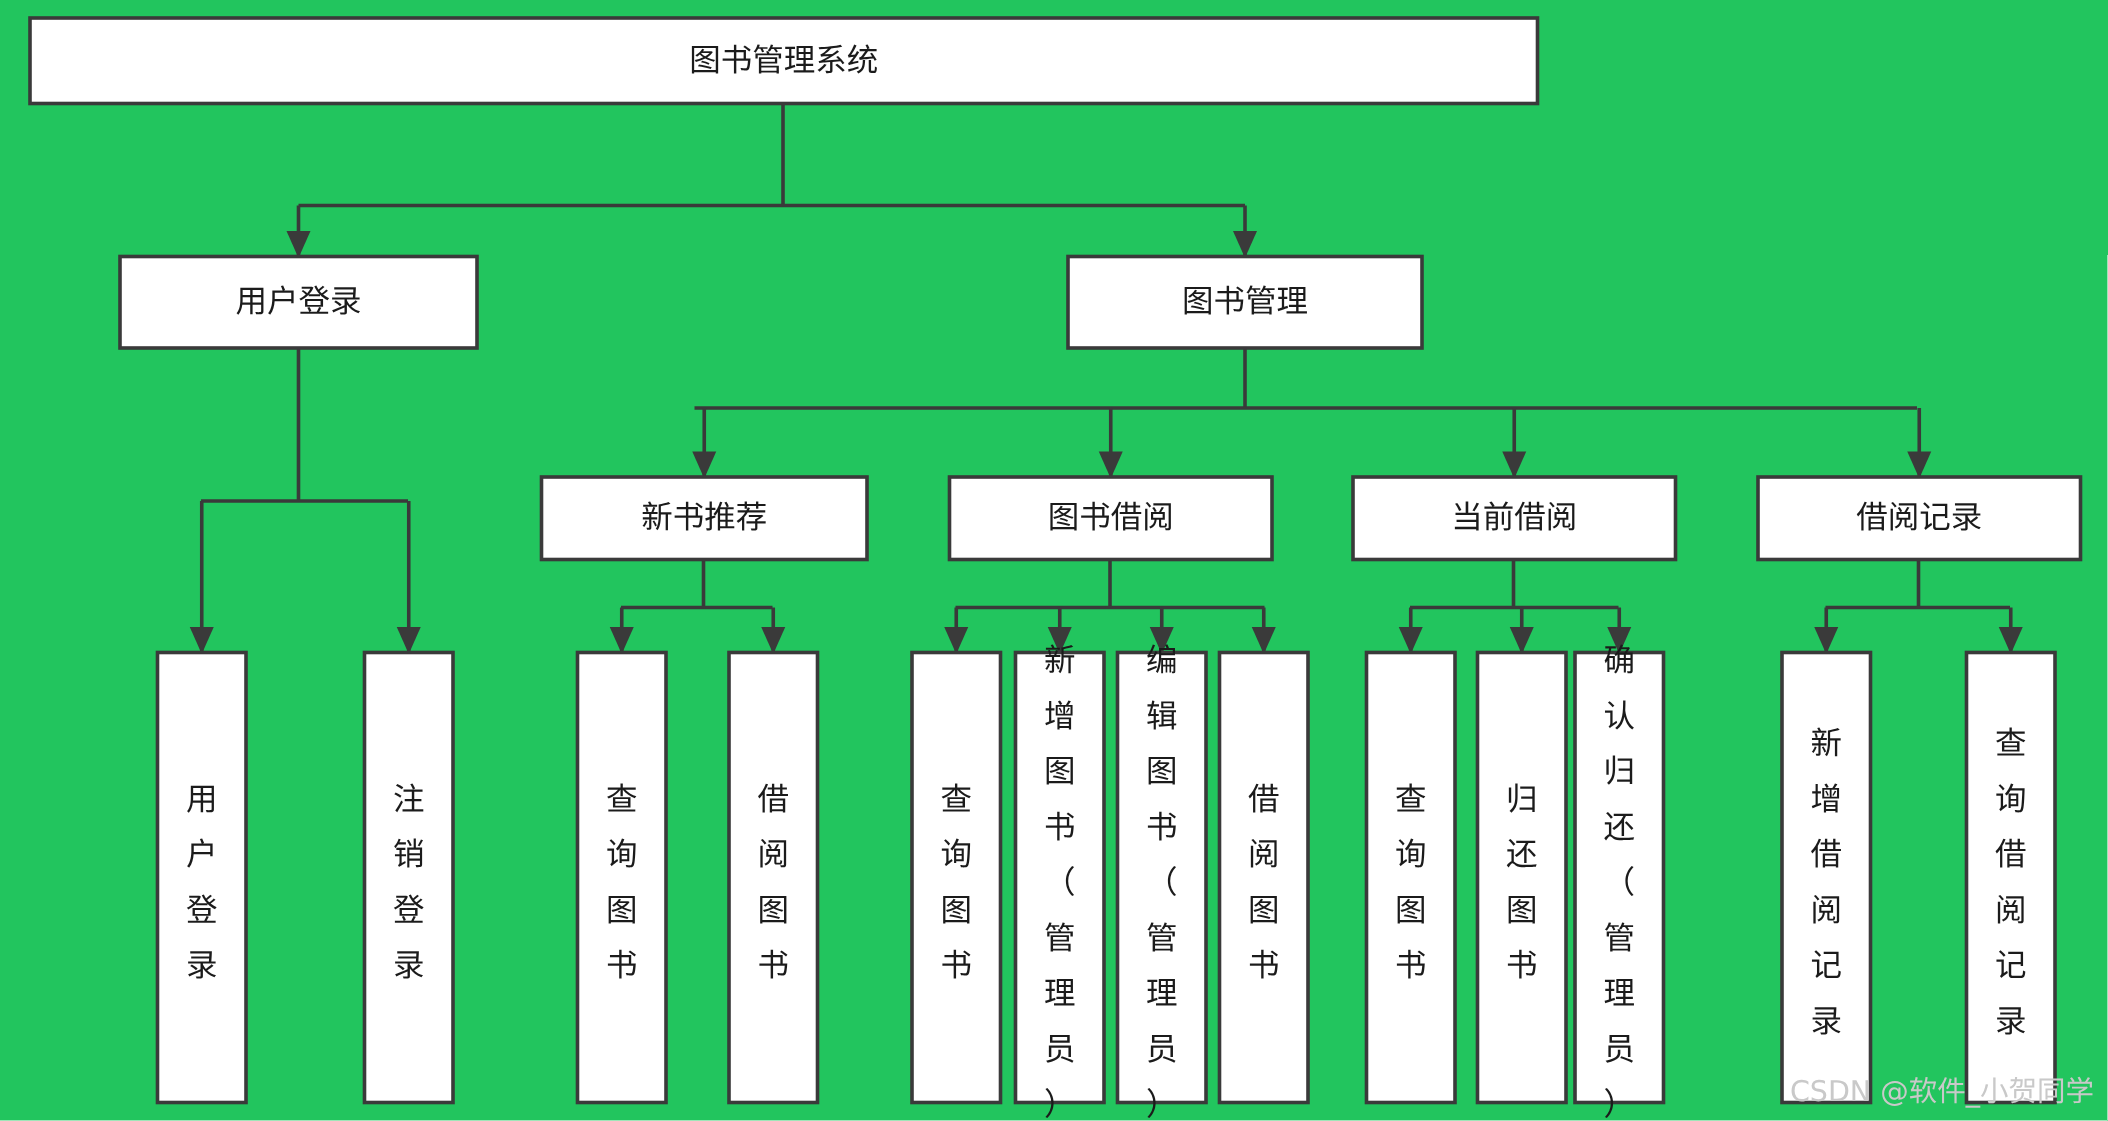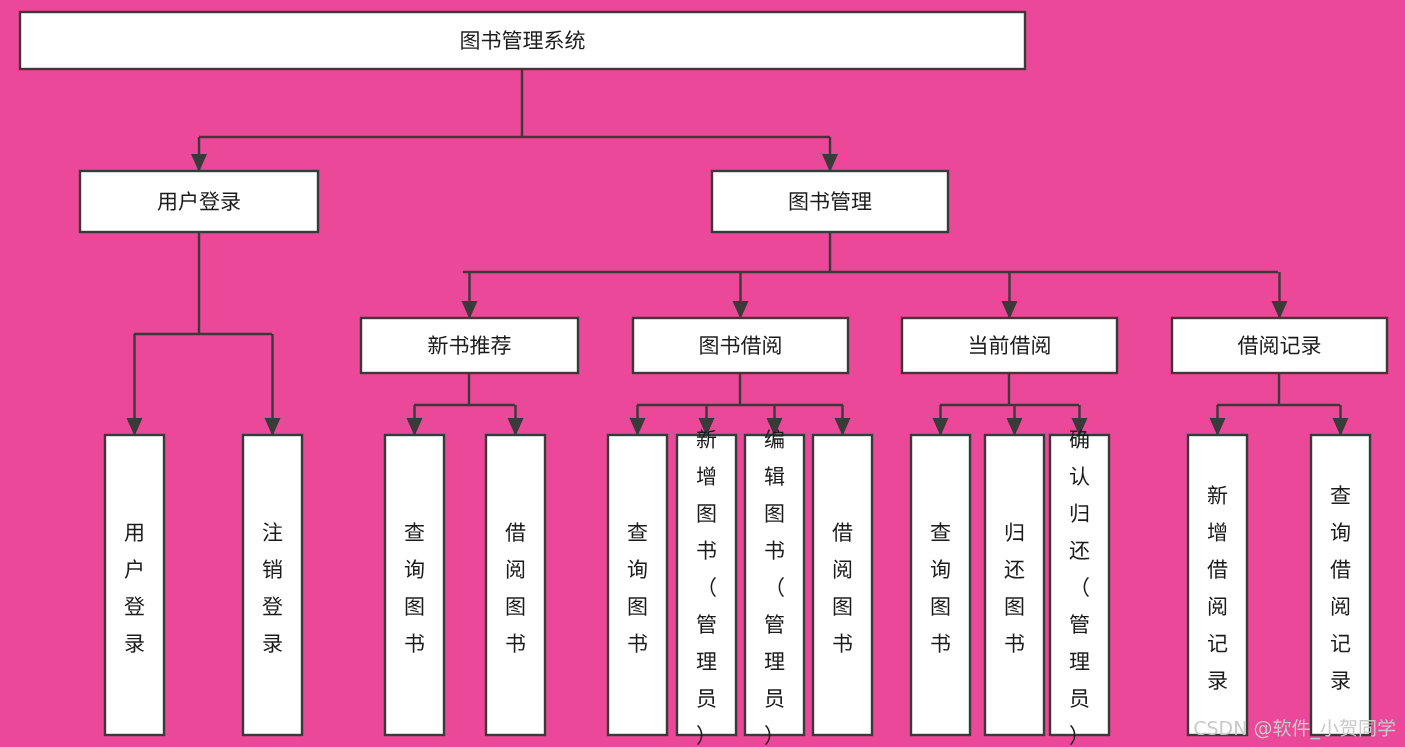--- a/index.html
+++ b/index.html
@@ -11,21 +11,21 @@
   body {
     width: 1405px;
     height: 747px;
     font-family: "Liberation Sans", "DejaVu Sans", sans-serif;
     overflow: hidden;
   }
   #diagram-root {
     position: relative;
     width: 1405px;
     height: 747px;
-    background: #ec4899;
+    background: #22c55e;
   }
   svg.diagram-canvas {
     position: absolute;
     left: 0;
     top: 0;
     width: 1405px;
     height: 747px;
     display: block;
   }
   .node-box {

